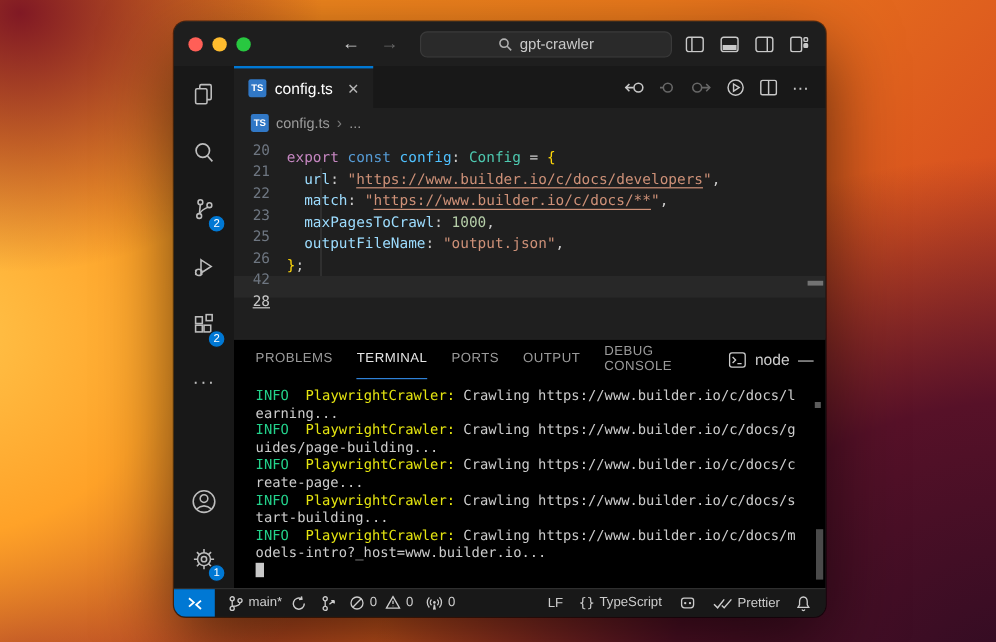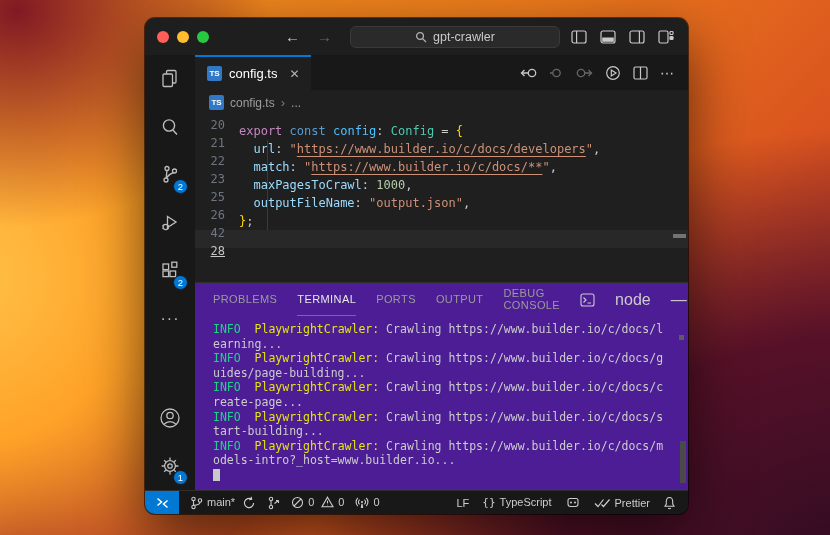--- a/index.html
+++ b/index.html
@@ -79,25 +79,25 @@
   .gutter { width:44px; flex:none; text-align:right; padding-right:14px; color:#6e7681;margin-top:12px; }
   .current .gutter { color:#c6c6c6;text-decoration:underline; }
   .code { color:#cccccc;text-align:right; }
   .tok-kw{color:#c586c0} .tok-kw2{color:#569cd6} .tok-var{color:#4fc1ff} .tok-type{color:#4ec9b0}
   .tok-prop{color:#9cdcfe} .tok-str{color:#ce9178} .tok-num{color:#b5cea8} .tok-brace{color:#ffd70a} .tok-fg{color:#cccccc}
   .u { text-decoration:underline; text-underline-offset:3px; }
   .indent-guide { position:absolute; left:72px; top:25px; width:1px; height:90px; background:#3a3a3a; }
   .editor-mark { position:absolute; right:2px; top:119px; width:13px; height:4px; background:#737373; }
 
   
-  .panel { flex:1; min-height:0; background:#4c1d95; border-top:1px solid #2f2f2f; display:flex; flex-direction:column; position:relative; }
+  .panel { flex:1; min-height:0; background:#000000; border-top:1px solid #2f2f2f; display:flex; flex-direction:column; position:relative; }
   .panel-tabs { height:33px; flex:none; display:flex; align-items:stretch; gap:20px; padding:0 10px 0 18px; font-size:11px; letter-spacing:.4px; color:#9b9b9b; }
   .ptab { display:flex; align-items:center; border-bottom:1px solid transparent; }
   .ptab.active { color:#e7e7e7; border-bottom-color:#2f81d7; }
-  .terminal-dd { margin-left:auto; display:flex; align-items:center; gap:20px; color:#cccccc; font-size:16px; letter-spacing:0; }
+  .terminal-dd { margin-left:auto; display:flex; align-items:center; gap:7px; color:#cccccc; font-size:13px; letter-spacing:0; }
   .term { flex:1; padding:6px 0 0 18px; font-family:"DejaVu Sans Mono", monospace; font-size:11.5px; line-height:14.6px; color:#cccccc; white-space:pre; overflow:hidden; }
   .t-g{color:#23d18b} .t-y{color:#e5e510} .t-w{color:#cccccc}
   .cursor { display:inline-block; width:7px; height:12px; background:#c9c9c9; vertical-align:-2px; }
   .term-scroll { position:absolute; right:2px; bottom:7px; width:6px; height:42px; background:#4a4a4a; }
   .term-mark { position:absolute; right:4px; top:52px; width:5px; height:5px; background:#5c5c5c; }
 
   
   .statusbar { height:24px; flex:none; background:#181818; border-top:1px solid #2f2f2f; display:flex; align-items:center; color:#cccccc; font-size:11px; }
   .sb-remote { width:34px; height:100%; background:#0078d4; color:#fff; display:flex; align-items:center; justify-content:center; flex:none; }
   .sb-item { display:flex; gap:4px; margin-left:11px; white-space:nowrap; }

